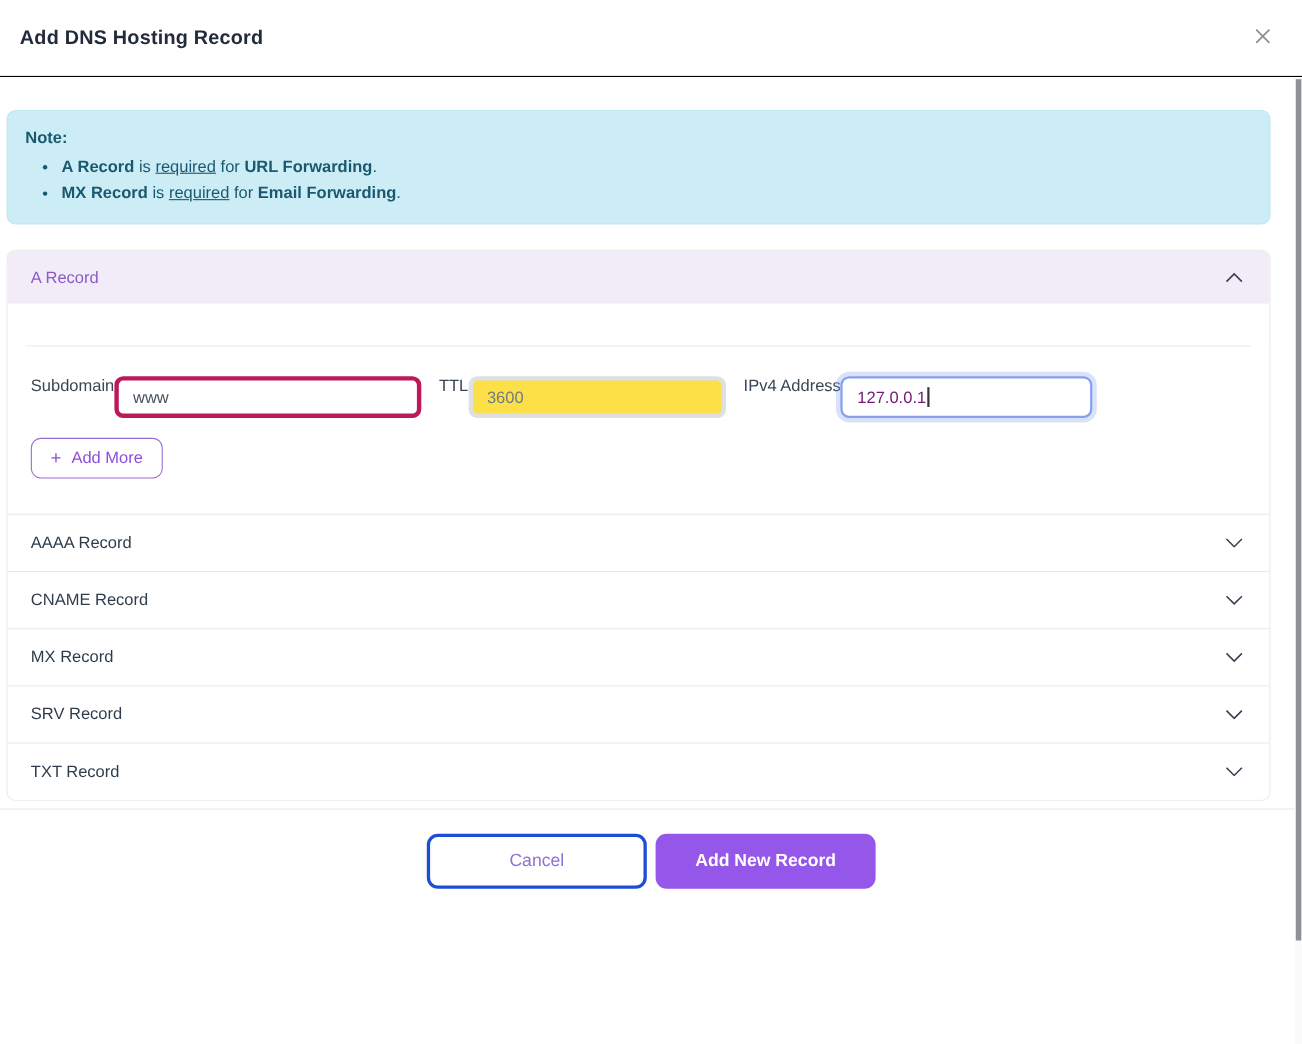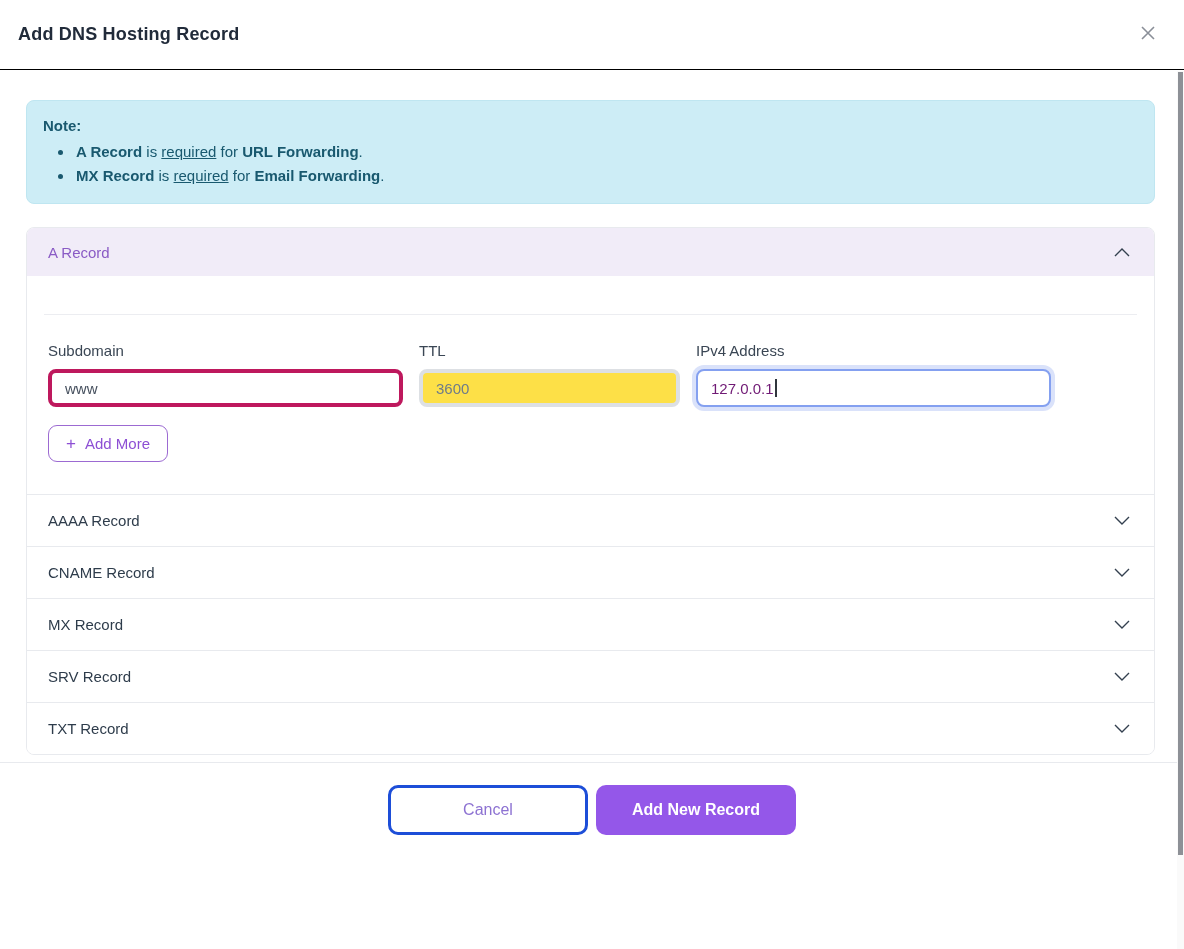--- a/index.html
+++ b/index.html
@@ -25,21 +25,21 @@
     font-weight: 700;
     color: #212b3a;
     letter-spacing: 0.2px;
   }
   .close-btn {
     background: none; border: none; cursor: pointer;
     width: 28px; height: 28px;
     display: flex; align-items: center; justify-content: center;
   }
   
-  .modal-body { padding: 0 29px 0 26px; }
+  .modal-body { padding: 0 29px 0 6px; }
   .note-box {
     margin-top: 30px;
     background: #cdedf6;
     border: 1px solid #bfe6f1;
     border-radius: 8px;
     padding: 13px 16px 15px 16px;
     color: #19596f;
     font-size: 15px;
     line-height: 24px;
   }
@@ -77,21 +77,21 @@
   }
   .chev { display: block; }
   
   .acc-body { padding-bottom: 32px; background: #ffffff; }
   .inner-divider { border-top: 1px solid #ecedf1; margin: 38px 17px 0 17px; }
   .fields-row {
     display: flex;
     gap: 16px;
     margin: 27px 21px 0 21px;
   }
-  .field { display: flex; flex-direction: column; }
+  .field { display: flex; }
   .field label {
     font-size: 15px;
     color: #3a4654;
     margin-bottom: 10px;
   }
   .field input {
     height: 38px;
     border: 4px solid #be185d;
     border-radius: 8px;
     padding: 0 13px;

